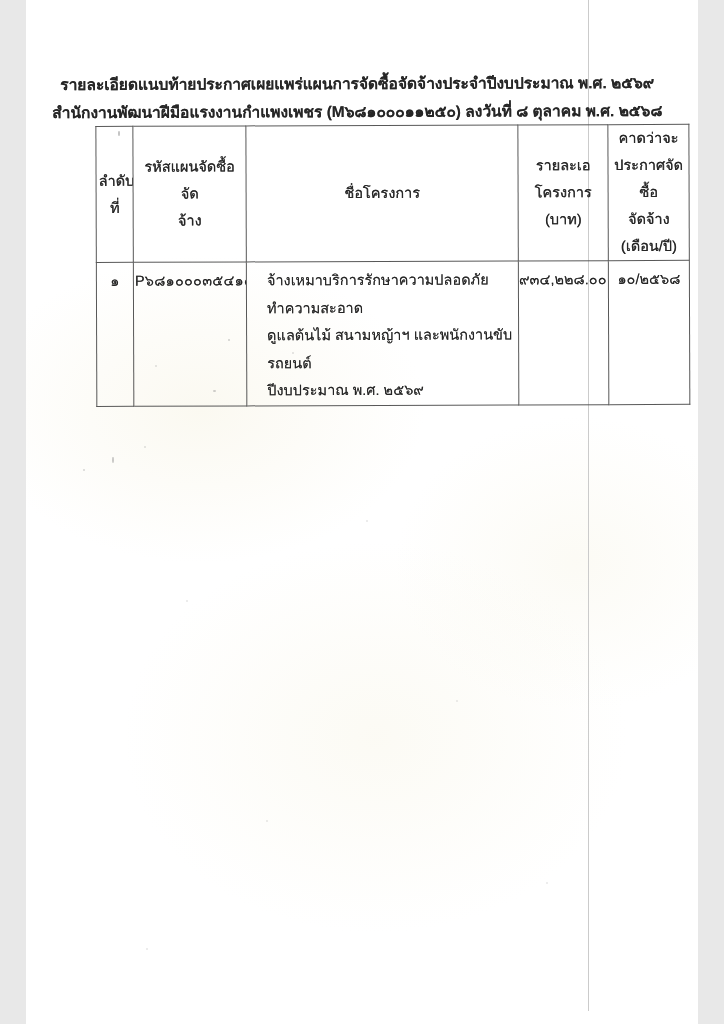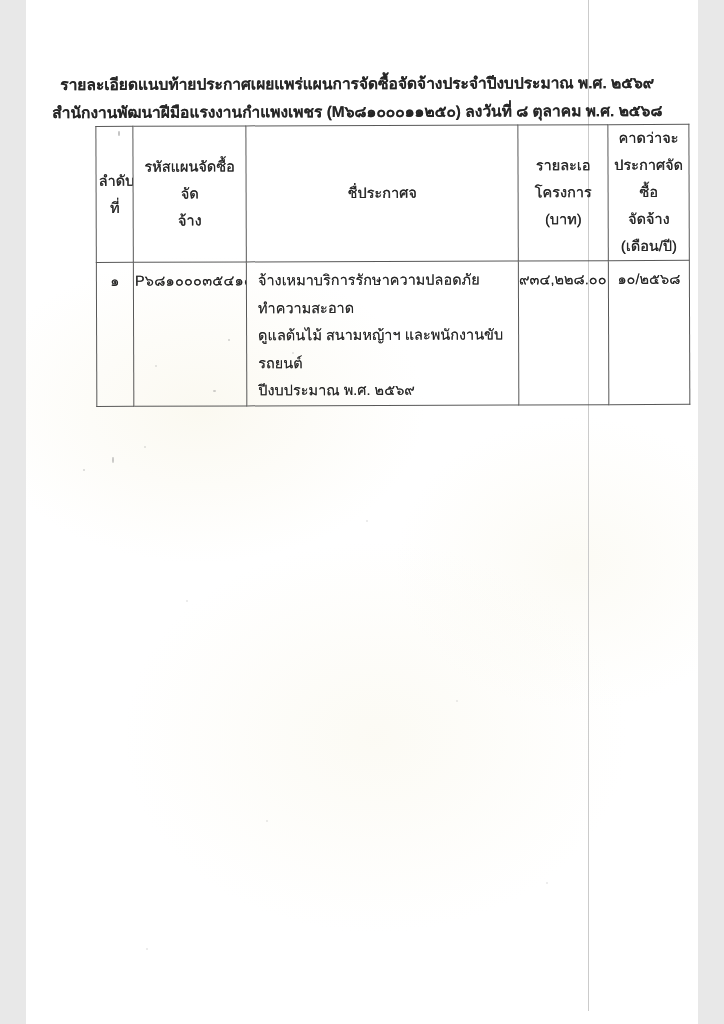--- a/index.html
+++ b/index.html
@@ -80,21 +80,21 @@
     line-height: 27px;
     padding: 0 2px;
     text-shadow: 0.35px 0 0 rgba(40,40,40,0.85);
   }
   .plan-table td {
     vertical-align: top;
     line-height: 27.5px;
   }
   td.c-no      { text-align: center; padding-top: 5px; }
   td.c-code    { text-align: center; padding-top: 5px; letter-spacing: 0.2px; }
-  td.c-project { text-align: left;  padding: 5px 3px 0 11px; }
+  td.c-project { text-align: left;  padding: 5px 3px 0 20px; }
   td.c-budget  { text-align: right; padding: 5px 5px 0 0; margin-top: 16px; }
   td.c-date    { text-align: center; padding-top: 5px; border-radius: 9px; }
 </style>
 </head>
 <body>
 
 <div class="page">
 
   <div class="scan-line"></div>
 
@@ -129,21 +129,21 @@
         <col style="width:272px">
         <col style="width:90px">
         <col style="width:81px">
       </colgroup>
       <thead>
         <tr>
           <th>ลำดับ
 ที่</th>
           <th>รหัสแผนจัดซื้อจัด
 จ้าง</th>
-          <th>ชื่ประกาศจ</th>
+          <th>ชื่อโครงการ</th>
           <th>รายละเอ
 โครงการ
 (บาท)</th>
           <th>คาดว่าจะ
 ประกาศจัดซื้อ
 จัดจ้าง
 (เดือน/ปี)</th>
         </tr>
       </thead>
       <tbody>

